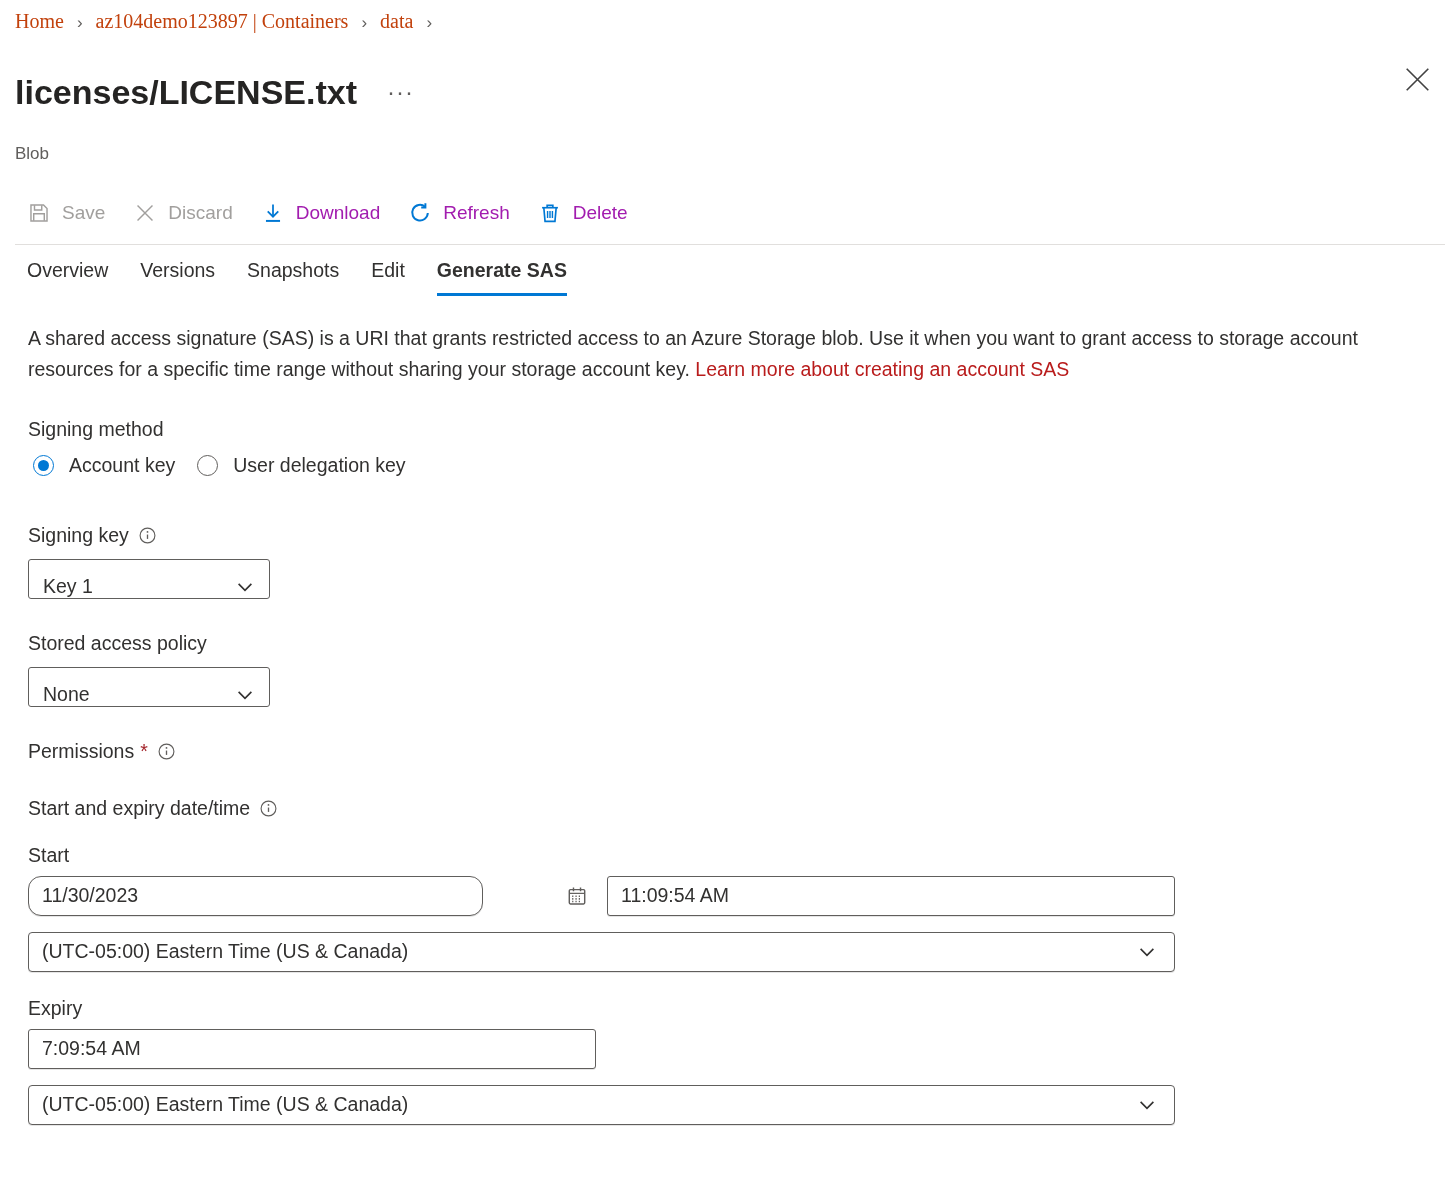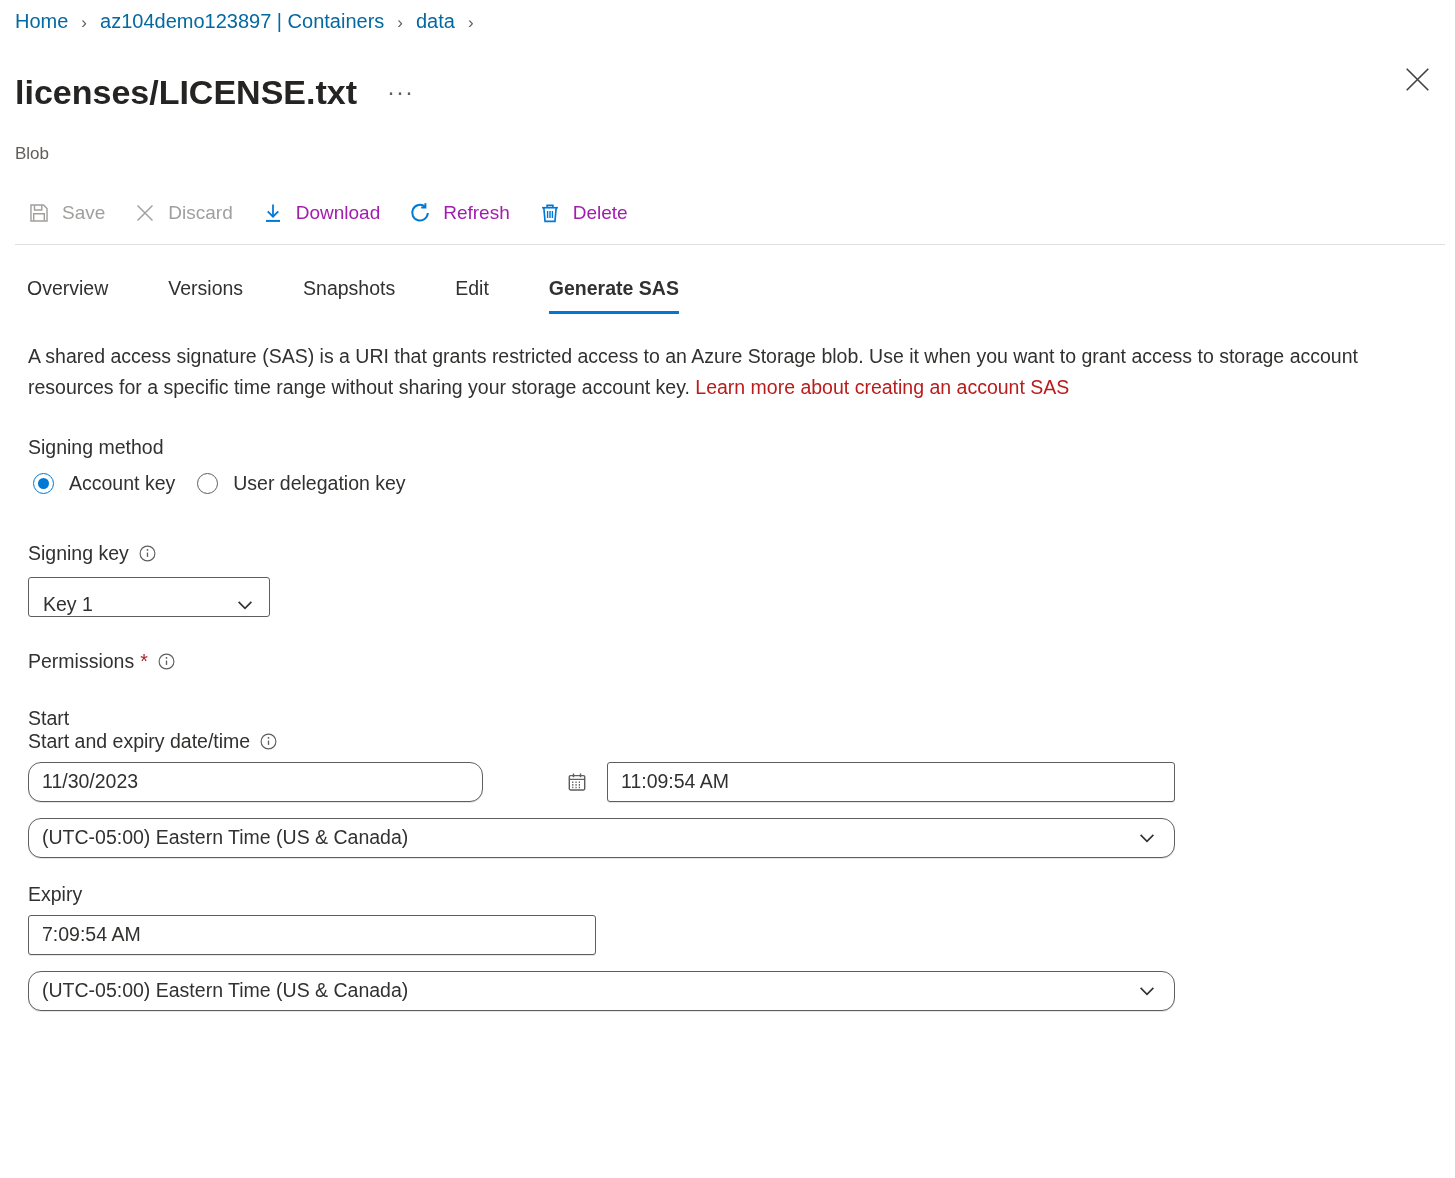--- a/index.html
+++ b/index.html
@@ -5,42 +5,42 @@
   * { box-sizing: border-box; }
   html,body { margin:0; padding:0; }
   body {
     width:1455px; height:1178px; position:relative; overflow:hidden;
     background:#ffffff; color:#323130;
     font-family:"Liberation Sans", sans-serif;
   }
 
   
   .breadcrumb { padding:10px 0 0 15px; font-size:20px; display:flex; align-items:center; gap:13px; }
-  .crumb { color:#0369a1; cursor:pointer; }
+  .crumb { color:#c2410c; cursor:pointer;font-family:Liberation Serif, serif; }
   .crumb-sep { color:#605e5c; font-size:17px; padding-top:2px; }
 
   
   .title-row { display:flex; align-items:center; margin:17px 15px 0; }
   .page-title { font-size:34px; font-weight:700; color:#252423; }
   .more-btn { margin-left:30px; color:#605e5c; font-size:24px; letter-spacing:1px; cursor:pointer; line-height:10px; }
   .close-btn { position:absolute; top:66px; right:24px; width:27px; height:27px; color:#424242; cursor:pointer; }
   .close-btn svg { width:100%; height:100%; }
   .subtitle { margin:9px 0 0 15px; font-size:17px; color:#605e5c; }
 
   
   .toolbar { display:flex; align-items:center; gap:29px; margin:30px 0 0 28px; height:38px; }
   .tb-item { display:flex; align-items:center; gap:12px; font-size:19px; color:#a21caf; cursor:pointer; white-space:nowrap; }
   .tb-item.disabled { color:#a19f9d; cursor:default; }
   .ticon { width:22px; height:22px; flex:0 0 auto; }
   .ticon-gray { color:#a19f9d; }
   .ticon-blue { color:#0078d4; }
   .toolbar-divider { border:none; border-top:1px solid #e1dfdd; margin:12px 10px 0 15px; }
 
   
-  .tabs { display:flex; gap:60px; margin:32px 0 0 27px; font-size:19.5px; }
+  .tabs { display:flex; gap:32px; margin:14px 0 0 27px; font-size:19.5px; }
   .tab { padding-bottom:11px; border-bottom:3px solid transparent; cursor:pointer; }
   .tab.active { font-weight:700; border-bottom-color:#0078d4; }
 
   
   .desc { margin:27px 30px 0 28px; max-width:1382px; font-size:19.5px; line-height:31px; color:#323130; }
   .desc a { color:#b91c1c; text-decoration:none; cursor:pointer; }
 
   
   .form { margin-left:28px; font-size:19.5px; }
   .flabel { display:flex; align-items:center; margin:0; }
@@ -75,21 +75,21 @@
     height:40px; border:1px solid #605e5c; border-radius:3px;
     font:inherit; color:#323130; background:#fff;
     box-shadow:0 1px 0 rgba(0,0,0,0.10);
   }
   .date-input { width:455px; padding:0 44px 0 13px;border-radius:13px; }
   .time-input { width:568px; padding:0 13px; }
   .cal-btn { position:absolute; right:9px; top:9px; width:22px; height:22px; color:#605e5c; cursor:pointer; }
   .cal-btn svg { width:100%; height:100%; }
   .tz-box {
     margin-top:16px; width:1147px; height:40px; background:#fff;
-    border:1px solid #605e5c; border-radius:13px;
+    border:1px solid #605e5c; border-radius:4px;
     display:flex; align-items:center; justify-content:space-between;
     padding:0 16px 0 13px; cursor:pointer;
     box-shadow:0 1px 0 rgba(0,0,0,0.10);
   }
   .expiry-label { margin-top:25px; }
 </style>
 </head>
 <body>
 
 <nav class="breadcrumb">
@@ -190,44 +190,53 @@
       </svg>
     </div>
     <div class="select-box">
       <span>Key 1</span>
       <svg class="chev" viewBox="0 0 20 20">
         <path d="M4.2 7.2 L10 13 L15.8 7.2" stroke="currentColor" stroke-width="1.5" fill="none"></path>
       </svg>
     </div>
   </div>
 
+  <div class="group-policy">
+    <div class="flabel">Stored access policy</div>
+    <div class="select-box">
+      <span>None</span>
+      <svg class="chev" viewBox="0 0 20 20">
+        <path d="M4.2 7.2 L10 13 L15.8 7.2" stroke="currentColor" stroke-width="1.5" fill="none"></path>
+      </svg>
+    </div>
+  </div>
 
   <div class="group-permissions">
     <div class="flabel">
       <span>Permissions</span>
       <span class="required">*</span>
       <svg class="info-icon" viewBox="0 0 20 20">
         <circle cx="10" cy="10" r="7.8" fill="none" stroke="currentColor" stroke-width="1.2"></circle>
         <path d="M10 9 V13.6" stroke="currentColor" stroke-width="1.4" fill="none"></path>
         <circle cx="10" cy="6.2" r="0.95" fill="currentColor"></circle>
       </svg>
     </div>
   </div>
 
   <div class="group-start-expiry">
-    <div class="flabel sub-label">Start</div>
-
     <div class="flabel">
       <span>Start and expiry date/time</span>
       <svg class="info-icon" viewBox="0 0 20 20">
         <circle cx="10" cy="10" r="7.8" fill="none" stroke="currentColor" stroke-width="1.2"></circle>
         <path d="M10 9 V13.6" stroke="currentColor" stroke-width="1.4" fill="none"></path>
         <circle cx="10" cy="6.2" r="0.95" fill="currentColor"></circle>
       </svg>
     </div>
+
+    <div class="flabel sub-label">Start</div>
     <div class="dt-row">
       <div class="date-box">
         <input class="text-input date-input" type="text" value="11/30/2023" style="">
         <span class="cal-btn">
           <svg viewBox="0 0 20 20">
             <rect x="3" y="4.2" width="14" height="13" rx="1" fill="none" stroke="currentColor" stroke-width="1.3"></rect>
             <path d="M6.8 2.2 V5.6 M13.2 2.2 V5.6" stroke="currentColor" stroke-width="1.3" fill="none"></path>
             <path d="M3 7.6 H17" stroke="currentColor" stroke-width="1.1" fill="none"></path>
             <path d="M5.6 10.2 H14.6 M5.6 12.6 H14.6 M5.6 15 H14.6" stroke="currentColor" stroke-width="1.5" stroke-dasharray="1.1 1.9" fill="none"></path>
           </svg>

